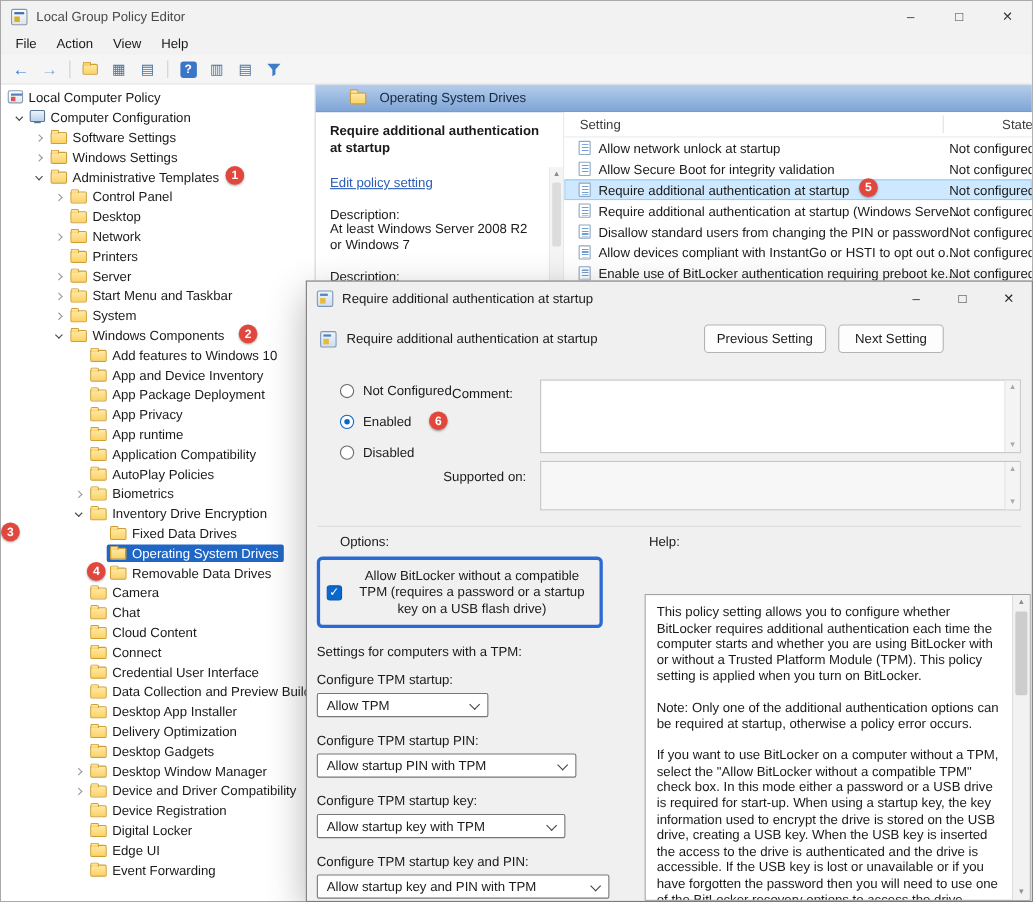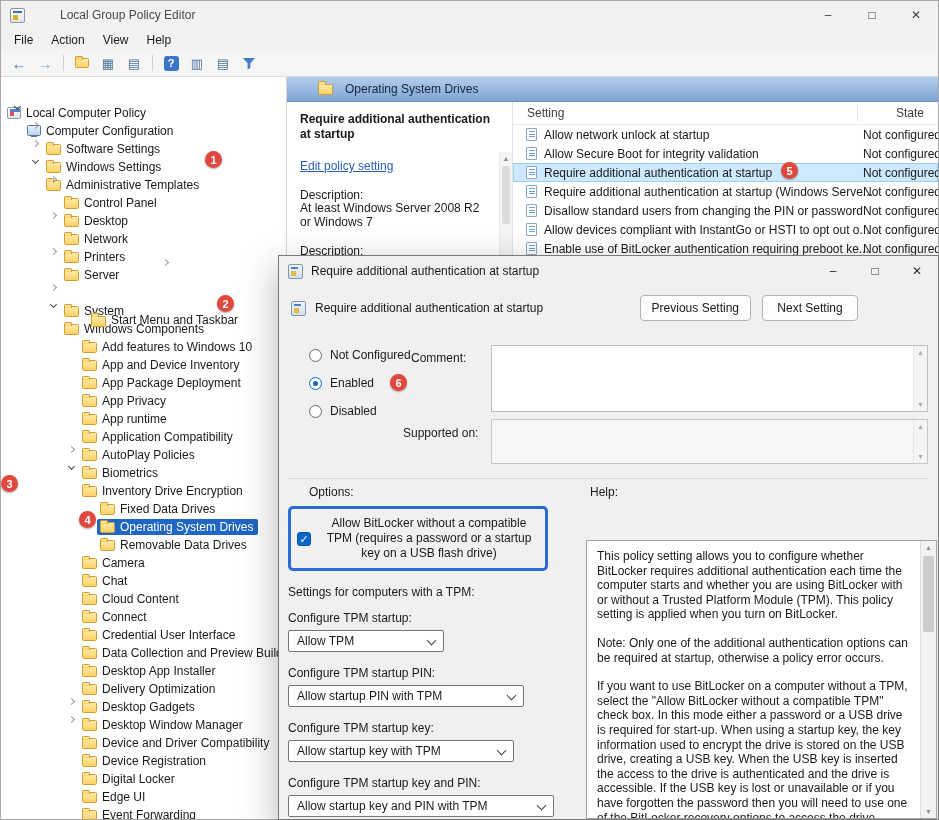--- a/index.html
+++ b/index.html
@@ -2,21 +2,21 @@
 <html><head>
 <meta charset="utf-8">
 <style>
   * { margin:0; padding:0; box-sizing:border-box; }
   html,body { width:939px; height:820px; }
   body { position:relative; overflow:hidden; background:#fff;
          font-family:"Liberation Sans","DejaVu Sans",sans-serif; font-size:12px; color:#1a1a1a; }
 
   
   .app { position:absolute; inset:0; background:#f0f0f0; border:1px solid #a9a9a9; }
-  .titlebar { height:28px; display:flex; align-items:center; background:#f2f2f2;gap:27px; }
+  .titlebar { height:28px; display:flex; align-items:center; background:#f2f2f2; }
   .app-icon { width:15px; height:15px; margin:0 8px 0 9px; position:relative; flex:none;
               background:linear-gradient(#fbfbfb,#dfe5ec); border:1px solid #8a97a5; border-radius:2px; }
   .app-icon::before { content:""; position:absolute; left:2px; top:2px; width:9px; height:2px; background:#3b6eb5; }
   .app-icon::after  { content:""; position:absolute; left:2px; bottom:2px; width:5px; height:5px; background:#d8b021; }
   .title-text { color:#4a4a4a; }
   .win-controls { margin-left:auto; display:flex; height:100%; }
   .win-btn { width:44px; display:flex; align-items:center; justify-content:center; color:#3c3c3c; font-size:12px; }
 
   .menubar { height:21px; display:flex; align-items:center; padding-left:4px; background:#f2f2f2; }
   .menu-item { padding:2px 9px; }
@@ -37,21 +37,21 @@
 
   .content { position:absolute; top:76px; left:0; right:0; bottom:0; display:flex; background:#fff; }
 
   
   .tree-pane { width:286px; flex:none; border-right:1px solid #d4d4d4; overflow:hidden; padding-top:3px; background:#fff; }
   .tree-row { height:18px; display:flex; align-items:center; white-space:nowrap; }
   .chev-box { width:16px; flex:none; display:flex; align-items:center; justify-content:center; }
   .chev { width:5px; height:5px; border-right:1.5px solid #9a9a9a; border-bottom:1.5px solid #9a9a9a; }
   .chev.closed { transform:rotate(-45deg); }
   .chev.open { transform:rotate(45deg); margin-top:-2px; border-color:#444; }
-  .row-core { display:flex; align-items:center; padding:1px 5px 1px 2px; border-radius:2px;margin-top:47px; }
+  .row-core { display:flex; align-items:flex-start; padding:1px 5px 1px 2px; border-radius:2px; }
   .tree-row.selected .row-core { background:#2066c5; color:#fff; }
 
   .ficon { width:15px; height:11px; background:linear-gradient(#ffe9a8,#fcd264); border:1px solid #cf9f35;
            border-radius:1.5px; position:relative; flex:none; margin:2px 5px 0 1px; }
   .ficon::before { content:""; position:absolute; top:-3.5px; left:-1px; width:6px; height:3px;
            background:linear-gradient(#ffe9a8,#fcd264); border:1px solid #cf9f35; border-bottom:none;
            border-radius:2px 2px 0 0; }
   .cicon { width:14px; height:12px; border:1px solid #8a9bb0; background:linear-gradient(#fff,#dfe7f0);
            border-radius:2px; position:relative; flex:none; margin-right:5px; }
   .cicon::before { content:""; position:absolute; left:1.5px; top:1.5px; width:10px; height:2.5px; background:#4f82c2; }
@@ -76,21 +76,21 @@
   .desc-req-line { line-height:13.5px; }
   .desc-desc-label { margin-top:15px; }
   .desc-scroll { position:absolute; right:0; top:50px; bottom:0; width:13px; background:#f4f4f4;
                  border-left:1px solid #e8e8e8; }
   .sarrow { height:13px; font-size:7px; color:#8a8a8a; text-align:center; line-height:13px; }
   .sthumb { margin:1px 2px; height:58px; background:#dcdcdc; border-radius:2px; }
 
   .list-panel { flex:1; min-width:0; position:relative; overflow:hidden; background:#fff; }
   .list-header { height:23px; display:flex; align-items:center; border-bottom:1px solid #ececec; position:relative; color:#3c3c3c; }
   .col-setting-h { padding-left:14px; }
-  .col-state-h { position:absolute; left:383px; }
+  .col-state-h { position:absolute; left:398px; }
   .header-div { position:absolute; left:344px; top:3px; bottom:3px; width:1px; background:#e2e2e2; }
   .list-row { height:19px; display:flex; align-items:center; padding-left:13px; position:relative; white-space:nowrap; }
   .list-row.selected { background:#cde8ff; box-shadow:inset 0 0 0 1px #9bd0f5; }
   .ico-doc { width:11px; height:13px; background:#fff; border:1px solid #8fa6bd; border-radius:1px;
              position:relative; flex:none; margin-right:7px; }
   .ico-doc::before { content:""; position:absolute; left:1.5px; top:2px; width:6.5px; height:8px;
              background:repeating-linear-gradient(to bottom,#6f9fd8 0,#6f9fd8 1px,transparent 1px,transparent 2.6px); }
   .list-row .state { position:absolute; left:350px; }
 
   
@@ -303,21 +303,21 @@
         </div>
         <div class="tree-row" style="padding-left: 44px;">
           <span class="chev-box">
             <span class="chev closed"></span>
           </span>
           <span class="row-core">
             <span class="ficon"></span>
             <span class="tree-label">Server</span>
           </span>
         </div>
-        <div class="tree-row" style="padding-left: 44px; flex-direction: column;">
+        <div class="tree-row" style="padding-left: 44px;">
           <span class="chev-box">
             <span class="chev closed"></span>
           </span>
           <span class="row-core">
             <span class="ficon"></span>
             <span class="tree-label">Start Menu and Taskbar</span>
           </span>
         </div>
         <div class="tree-row" style="padding-left: 44px;">
           <span class="chev-box">

